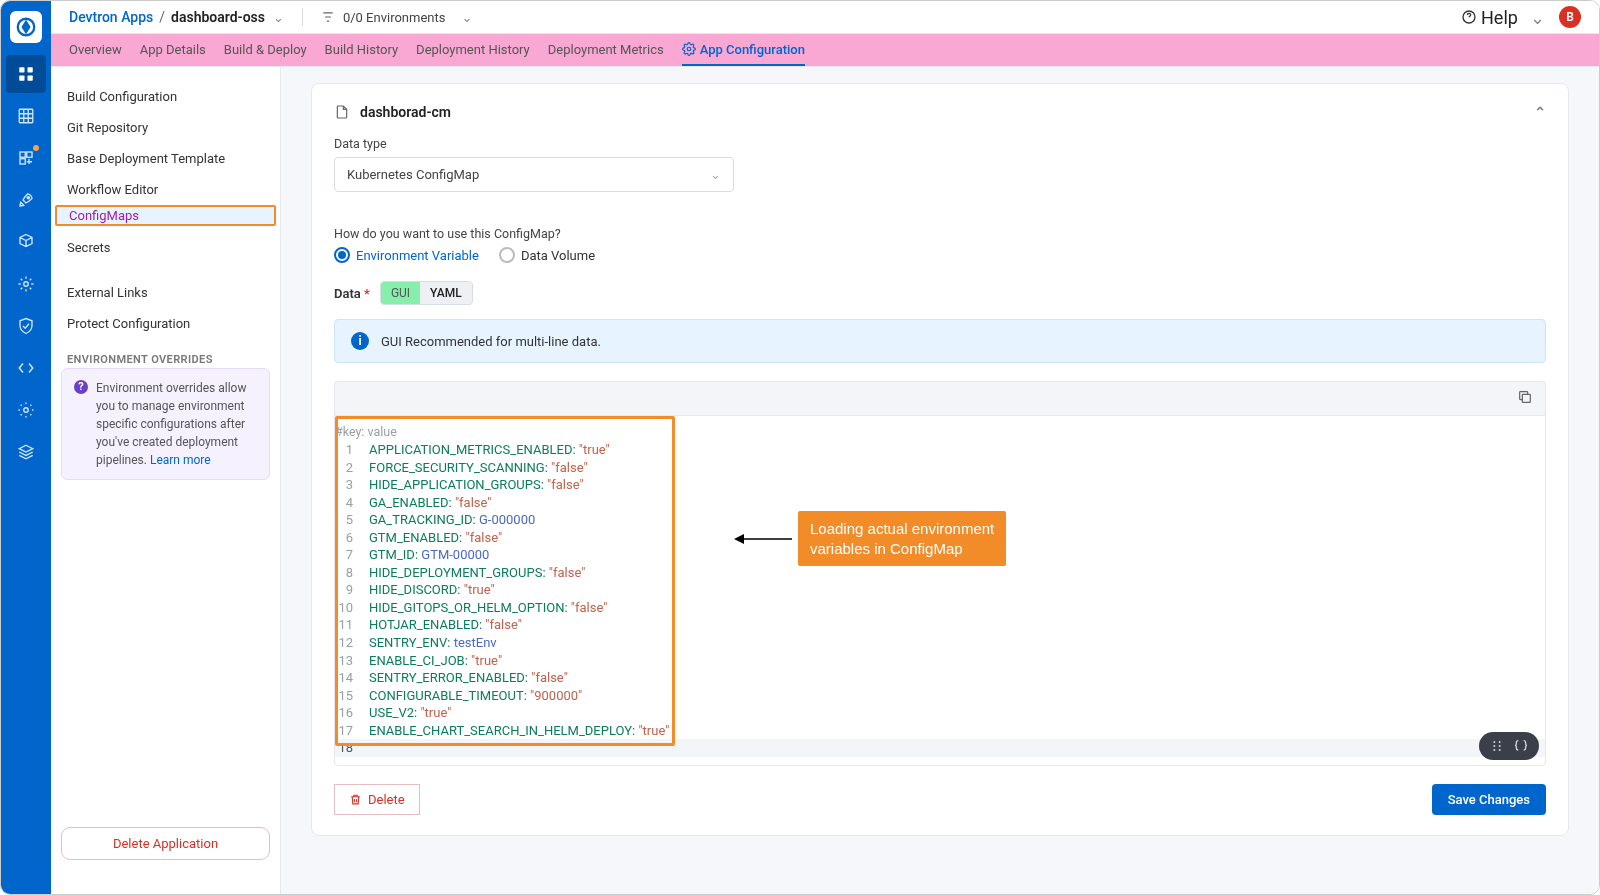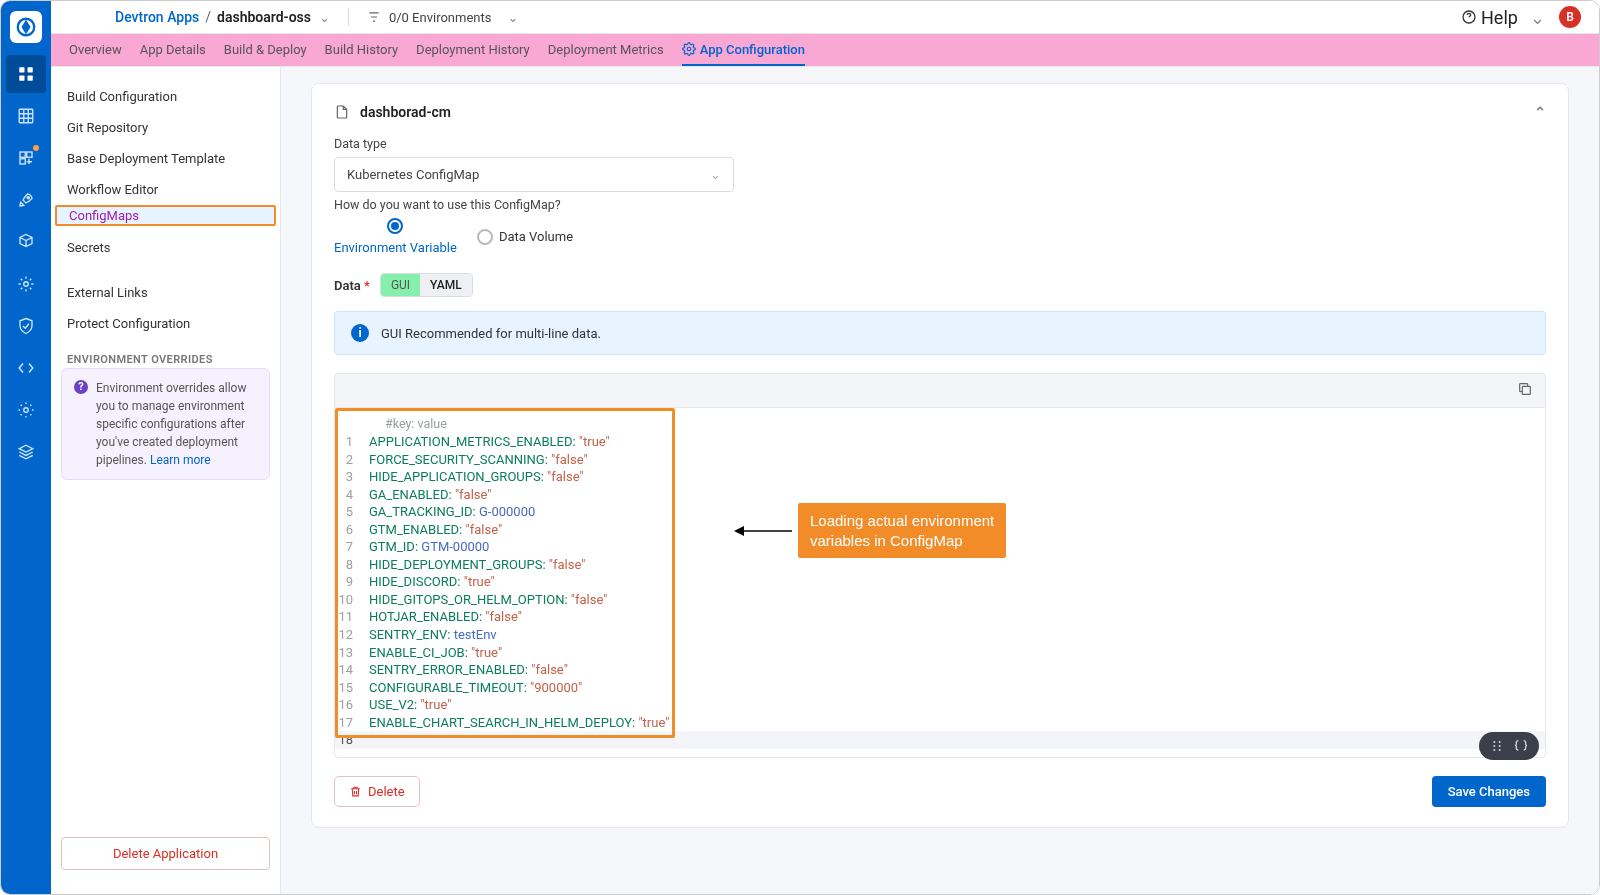--- a/index.html
+++ b/index.html
@@ -13,21 +13,21 @@
 .rail-item { width: 40px; height: 38px; display: flex; align-items: center; justify-content: center; color: #cfe4fb; cursor: pointer; border-radius: 4px; position: relative; }
 .rail-item.active { background: rgba(0,0,0,0.25); color: #fff; }
 .rail-item svg { width: 18px; height: 18px; }
 .rail-dot { position: absolute; top: 6px; right: 7px; width: 6px; height: 6px; border-radius: 50%; background: #ff9f43; }
 
 
 .main { flex: 1; display: flex; flex-direction: column; background: #f5f7fa; }
 
 
 .topbar { height: 33px; background: #fff; display: flex; align-items: center; padding: 0 18px; border-bottom: 1px solid #e5e8ec; }
-.crumb-link { color: #0066cc; font-weight: 500; font-size: 14px; margin-left: 46px; }
+.crumb-link { color: #0066cc; font-weight: 500; font-size: 14px; }
 .crumb-sep { margin: 0 6px; color: #666; font-size: 14px; }
 .crumb-current { font-weight: 600; font-size: 14px; color: #222; }
 .chev { margin-left: 8px; color: #888; }
 .vdiv { width: 1px; height: 18px; background: #d8dde3; margin: 0 18px; }
 .env-sel { display: flex; align-items: center; gap: 8px; color: #444; font-size: 13px; }
 .top-right { margin-left: auto; display: flex; align-items: center; gap: 14px; }
 .help { display: flex; align-items: center; gap: 4px; font-size: 18px; color: #222; }
 .avatar { width: 22px; height: 22px; border-radius: 50%; background: #d93025; color: #fff; display: flex; align-items: center; justify-content: center; font-size: 12px; font-weight: 600; }
 
 
@@ -38,64 +38,64 @@
 
 
 .body { flex: 1; display: flex; overflow: hidden; }
 .sidebar { width: 230px; background: #fff; border-right: 1px solid #e5e8ec; padding: 14px 0; display: flex; flex-direction: column; overflow-y: auto; }
 .side-item { padding: 8px 16px; font-size: 13px; color: #333; cursor: pointer; }
 .side-item.active { background: #e7f4ff; color: #a21caf; border: 2px solid #f28c28; border-radius: 2px; margin: 0 4px; padding: 1px 12px; }
 .side-head { font-size: 11px; font-weight: 600; color: #777; letter-spacing: 0.4px; padding: 14px 16px 2px; }
 .info-card { margin: 0 10px; padding: 10px 12px; background: #f5f1ff; border: 1px solid #e6dcfc; border-radius: 6px; font-size: 12px; color: #555; line-height: 1.5; display: flex; gap: 8px; }
 .info-card .dot { flex-shrink: 0; width: 14px; height: 14px; border-radius: 50%; background: #6941c6; color: #fff; display: flex; align-items: center; justify-content: center; font-size: 11px; font-weight: bold; margin-top: 1px; }
 .learn { color: #0066cc; cursor: pointer; }
-.delete-app { margin: auto 10px 10px; padding: 8px; border: 1px solid #e5bfbf; color: #d93025; text-align: center; border-radius: 4px; cursor: pointer; font-size: 13px; background: #fff; }
+.delete-app { margin: auto 10px 20px; padding: 8px; border: 1px solid #e5bfbf; color: #d93025; text-align: center; border-radius: 9px; cursor: pointer; font-size: 13px; background: #fff; }
 
 .content { flex: 1; overflow-y: auto; padding: 16px 30px; }
 .card { background: #fff; border: 1px solid #e5e8ec; border-radius: 8px; padding: 20px 22px; }
 .card-head { display: flex; align-items: center; gap: 10px; font-weight: 600; font-size: 14px; color: #222; margin-bottom: 16px; }
 .card-head .expand { margin-left: auto; color: #888; cursor: pointer; }
 .label { font-size: 12.5px; color: #444; margin-bottom: 6px; }
-.select { border: 1px solid #d8dde3; border-radius: 4px; padding: 9px 12px; width: 400px; display: flex; align-items: center; justify-content: space-between; color: #444; background: #fff; cursor: pointer; font-size: 13px; margin-bottom: 5px; }
+.select { border: 1px solid #d8dde3; border-radius: 4px; padding: 9px 12px; width: 400px; display: flex; align-items: center; justify-content: space-between; color: #444; background: #fff; cursor: pointer; font-size: 13px; margin-bottom: 34px; }
 .radio-row { display: flex; align-items: center; gap: 20px; margin-bottom: 18px; }
 .radio { display: flex; align-items: center; gap: 6px; cursor: pointer; font-size: 13px; }
 .radio .circ { width: 16px; height: 16px; border: 2px solid #0066cc; border-radius: 50%; display: flex; align-items: center; justify-content: center; }
 .radio .circ.on::after { content: ""; width: 8px; height: 8px; background: #0066cc; border-radius: 50%; }
 .radio .circ.off { border-color: #bbb; }
-.radio.sel { color: #0066cc; flex-direction: column; }
+.radio.sel { color: #0066cc; }
 .data-row { display: flex; align-items: center; gap: 10px; margin-bottom: 14px; }
 .data-lbl { font-weight: 600; font-size: 13px; }
 .data-lbl .star { color: #d93025; }
 .toggle-group { display: flex; border: 1px solid #d8dde3; border-radius: 4px; overflow: hidden; }
 .toggle-btn { padding: 4px 10px; font-size: 12px; cursor: pointer; color: #555; background: #86efac; }
 .toggle-btn.active { background: #eef0f3; font-weight: 500; color: #222; }
 .banner { background: #e7f4ff; border: 1px solid #cfe4fb; border-radius: 4px; padding: 12px 16px; display: flex; align-items: center; gap: 12px; font-size: 13px; color: #333; margin-bottom: 18px; }
 .banner .i { width: 18px; height: 18px; border-radius: 50%; background: #0066cc; color: #fff; display: flex; align-items: center; justify-content: center; font-size: 12px; font-weight: bold; }
 
 .editor-wrap { position: relative; }
 .editor-bar { background: #f3f5f8; border: 1px solid #e5e8ec; border-bottom: none; border-radius: 4px 4px 0 0; height: 34px; display: flex; align-items: center; justify-content: flex-end; padding: 0 12px; }
 .copy-btn { color: #666; cursor: pointer; }
 .editor { border: 1px solid #e5e8ec; border-radius: 0 0 4px 4px; background: #fff; font-family: ui-monospace, Menlo, Consolas, monospace; font-size: 13px; padding: 8px 0; position: relative; min-height: 330px; }
 .hl-box { position: absolute; top: 0; left: 0; width: 340px; height: 330px; border: 3px solid #f28c28; pointer-events: none; border-radius: 2px; }
-.ed-comment { color: #9aa0a6; padding-left: 50px; font-size: 12.5px; margin-bottom: 2px; }
+.ed-comment { color: #9aa0a6; font-size: 12.5px; margin-bottom: 2px; }
 .ed-line { display: flex; line-height: 1.35; }
 .ln { width: 34px; text-align: right; color: #9aa0a6; padding-right: 16px; flex-shrink: 0; user-select: none; }
 .key { color: #0a7d5a; }
 .val-str { color: #c1634a; }
 .val-plain { color: #4a6ac1; }
 .colon { color: #0a7d5a; }
 .cursor-line { background: #f3f5f8; }
 .cursor-line .ln { color: #555; }
 
 .callout { position: absolute; top: 130px; left: 400px; display: flex; align-items: center; }
 .arrow-svg { margin-right: 4px; }
 .callout-box { background: #f28c28; color: #fff; padding: 8px 12px; border-radius: 2px; font-size: 15px; line-height: 1.3; font-family: Arial, sans-serif; }
 
 .footer { display: flex; align-items: center; justify-content: space-between; margin-top: 18px; }
-.btn-del { border: 1px solid #e5bfbf; color: #d93025; background: #fff; padding: 7px 14px; border-radius: 5px; cursor: pointer; display: flex; align-items: center; gap: 6px; font-size: 13px; }
+.btn-del { border: 1px solid #e5bfbf; color: #d93025; background: #fff; padding: 7px 14px; border-radius: 0; cursor: pointer; display: flex; align-items: center; gap: 6px; font-size: 13px; }
 .btn-save { background: #0066cc; color: #fff; border: none; padding: 8px 16px; border-radius: 4px; cursor: pointer; font-size: 13px; font-weight: 500; }
 
 .float-toolbar { position: absolute; right: 60px; bottom: 134px; background: #3a3f4a; border-radius: 18px; padding: 6px 10px; display: flex; align-items: center; gap: 8px; color: #cfd3da; }
 .float-toolbar svg { width: 16px; height: 16px; }
 </style>
 </head>
 <body>
 
 <div class="app">
 

